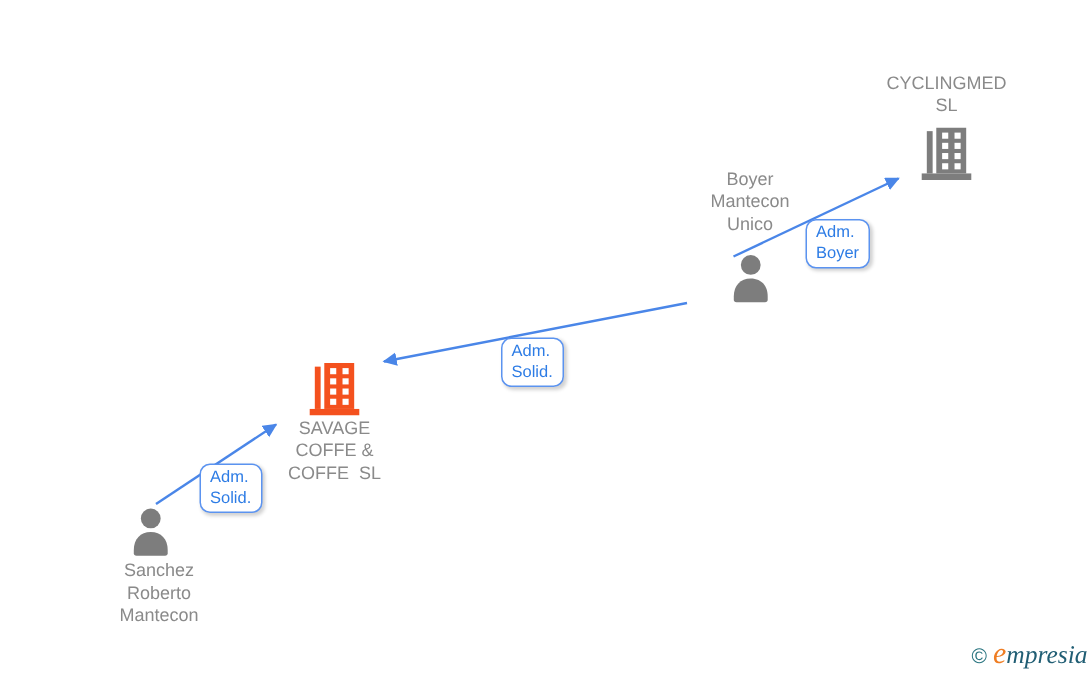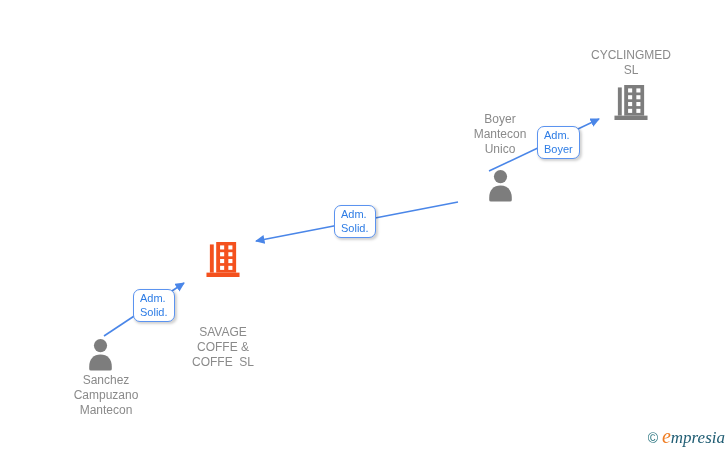--- a/index.html
+++ b/index.html
@@ -33,20 +33,21 @@
     position: absolute;
     background: #ffffff;
     border: 1.5px solid #5b93f0;
     border-radius: 7px;
     padding: 2px 6px;
     color: #2d7ce5;
     font-size: 11px;
     line-height: 13.5px;
     text-align: left;
     box-shadow: 1.5px 1.5px 2.5px rgba(0,0,0,0.18);
+    margin-top: 20px;
   }
 
   .watermark {
     position: absolute;
     right: 3px;
     bottom: 2px;
     display: flex;
     align-items: baseline;
   }
   .watermark .copy {
@@ -109,21 +110,21 @@
       <div>Boyer</div>
       <div>Mantecon</div>
       <div>Unico</div>
     </div>
     <svg width="31" height="33" viewBox="0 0 31 33" style="margin-top:12px;">
       <circle cx="15.5" cy="7.6" r="6.6" fill="#7d7d7d"></circle>
       <path d="M15.5,16.6 C8.6,16.6 4.2,21.3 4.2,28.6 L4.2,30.9 Q4.2,32.5 6,32.5 L25,32.5 Q26.8,32.5 26.8,30.9 L26.8,28.6 C26.8,21.3 22.4,16.6 15.5,16.6 Z" fill="#7d7d7d"></path>
     </svg>
   </div>
 
-  <div class="node" style="left:153px; top:242px;gap:47px;">
+  <div class="node" style="left:153px; top:242px;">
     <svg width="34" height="35" viewBox="0 0 34 36">
       <rect x="0" y="31.5" width="34" height="4.5" fill="#f4511e"></rect>
       <rect x="3.5" y="2.5" width="4" height="29" fill="#f4511e"></rect>
       <rect x="10" y="0" width="20.5" height="31.5" fill="#f4511e"></rect>
       <g fill="#ffffff">
         <rect x="14" y="3.5" width="4.2" height="4.2"></rect>
           <rect x="22.5" y="3.5" width="4.2" height="4.2"></rect>
         <rect x="14" y="10.5" width="4.2" height="4.2"></rect>
           <rect x="22.5" y="10.5" width="4.2" height="4.2"></rect>
         <rect x="14" y="17.5" width="4.2" height="4.2"></rect>
@@ -139,21 +140,21 @@
     </div>
   </div>
 
   <div class="node" style="left:30px; top:338px;">
     <svg width="31" height="33" viewBox="0 0 31 33">
       <circle cx="15.5" cy="7.6" r="6.6" fill="#7d7d7d"></circle>
       <path d="M15.5,16.6 C8.6,16.6 4.2,21.3 4.2,28.6 L4.2,30.9 Q4.2,32.5 6,32.5 L25,32.5 Q26.8,32.5 26.8,30.9 L26.8,28.6 C26.8,21.3 22.4,16.6 15.5,16.6 Z" fill="#7d7d7d"></path>
     </svg>
     <div class="node-label" style="margin-top:2px;margin-left:12px;">
       <div>Sanchez</div>
-      <div>Campuzano</div>
+      <div>Roberto</div>
       <div>Mantecon</div>
     </div>
   </div>
 
   <div class="edge-label" style="left:537px; top:126px;">
     <div>Adm.</div>
     <div>Boyer</div>
   </div>
 
   <div class="edge-label" style="left:334px; top:205px;">

